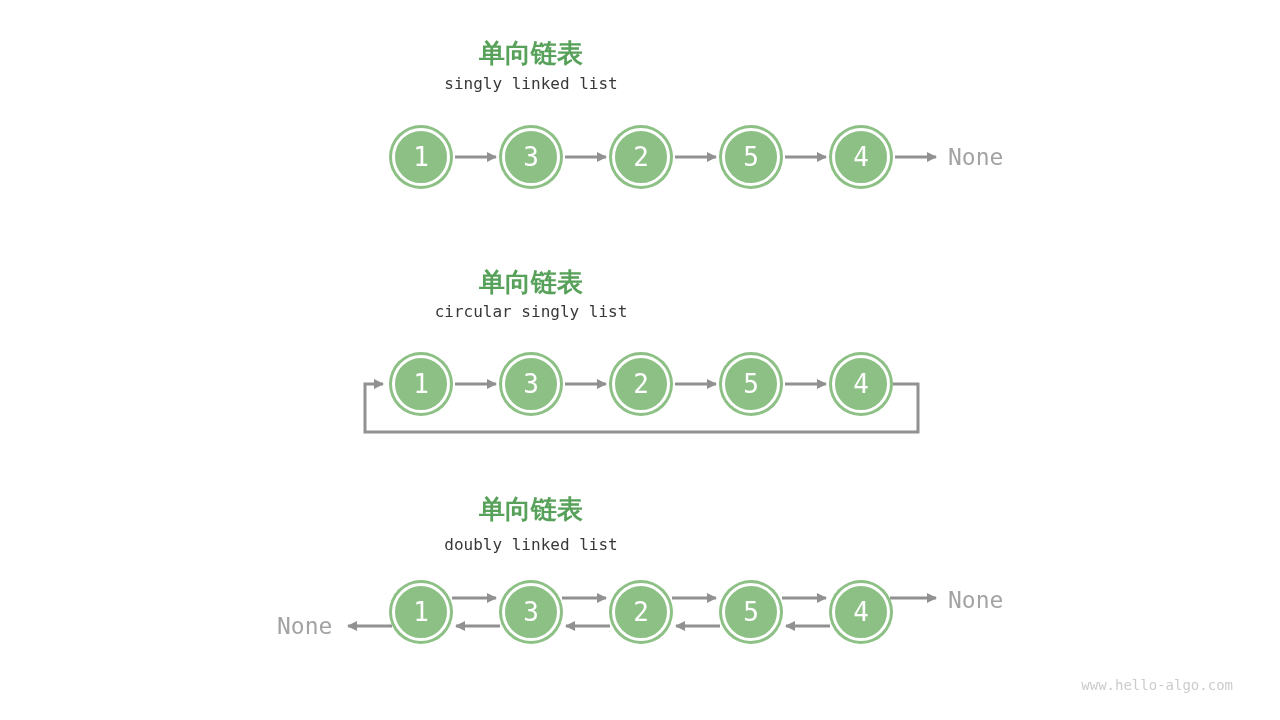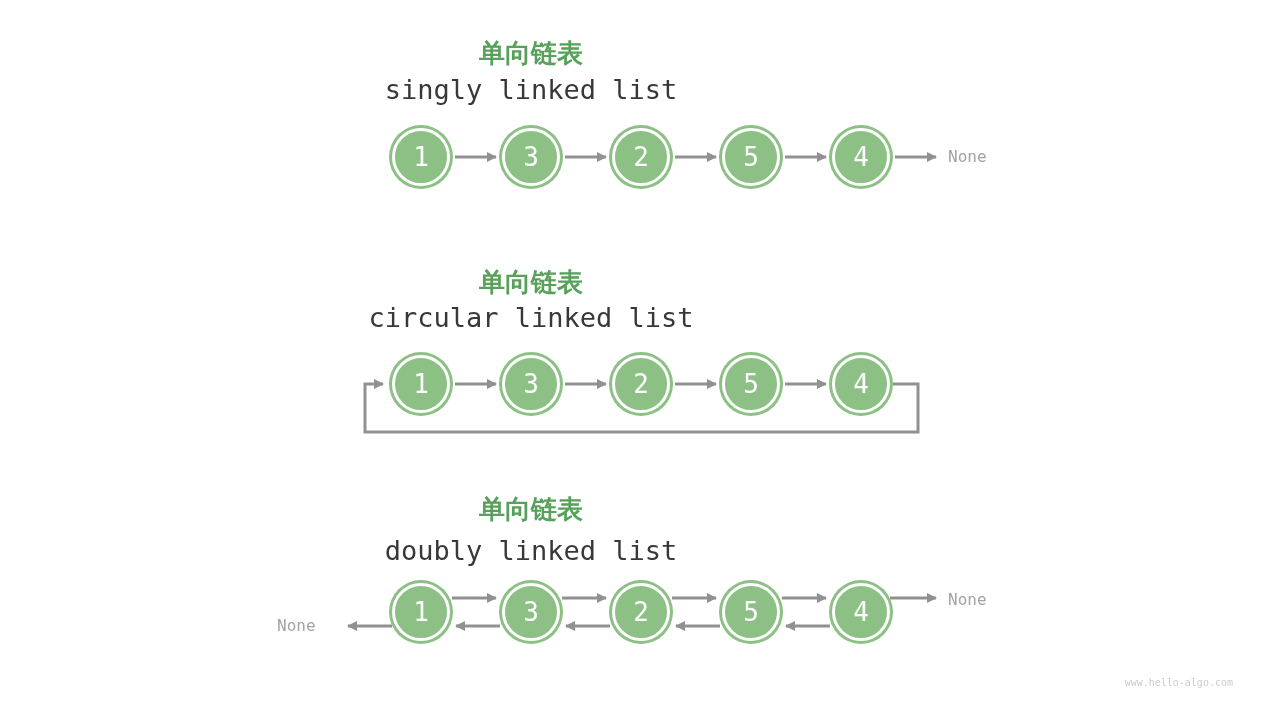--- a/index.html
+++ b/index.html
@@ -33,21 +33,21 @@
     font-size: 26px;
     color: #57a15a;
     z-index: 2;
   }
   .title-en {
     position: absolute;
     width: 400px;
     left: 331px;
     text-align: center;
     font-family: "DejaVu Sans Mono", monospace;
-    font-size: 27px;
+    font-size: 16px;
     color: #383838;
     z-index: 2;
   }
   .node {
     position: absolute;
     box-sizing: content-box;
     width: 52px;
     height: 52px;
     background: #8cc084;
     border: 3px solid #ffffff;
@@ -56,31 +56,31 @@
     color: #ffffff;
     font-family: "DejaVu Sans Mono", monospace;
     font-size: 26px;
     line-height: 52px;
     text-align: center;
     z-index: 3;
   }
   .none-label {
     position: absolute;
     font-family: "DejaVu Sans Mono", monospace;
-    font-size: 16px;
+    font-size: 23px;
     line-height: 28px;
     color: #a3a3a3;
     z-index: 2;
   }
   .watermark {
     position: absolute;
     right: 47px;
     top: 677px;
     font-family: "DejaVu Sans Mono", monospace;
-    font-size: 10px;
+    font-size: 14px;
     color: #cccccc;
     z-index: 2;
   }
   
   .row-singly .node   { top: 128px; }
   .row-circular .node { top: 355px; }
   .row-doubly .node   { top: 583px; }
   
   .nx0 { left: 392px; }
   .nx1 { left: 502px; }
@@ -140,21 +140,21 @@
       <div class="node nx1">3</div>
       <div class="node nx2">2</div>
       <div class="node nx3">5</div>
       <div class="node nx4">4</div>
     </div>
     <div class="none-label" style="left:948px; top:143px">None</div>
   </div>
 
   <div>
     <div class="title-zh" style="top:265px">单向链表</div>
-    <div class="title-en" style="top:302px">circular linked list</div>
+    <div class="title-en" style="top:302px">circular singly list</div>
 
     <div class="row-circular">
       <div class="node nx0">1</div>
       <div class="node nx1">3</div>
       <div class="node nx2">2</div>
       <div class="node nx3">5</div>
       <div class="node nx4">4</div>
     </div>
   </div>
 

